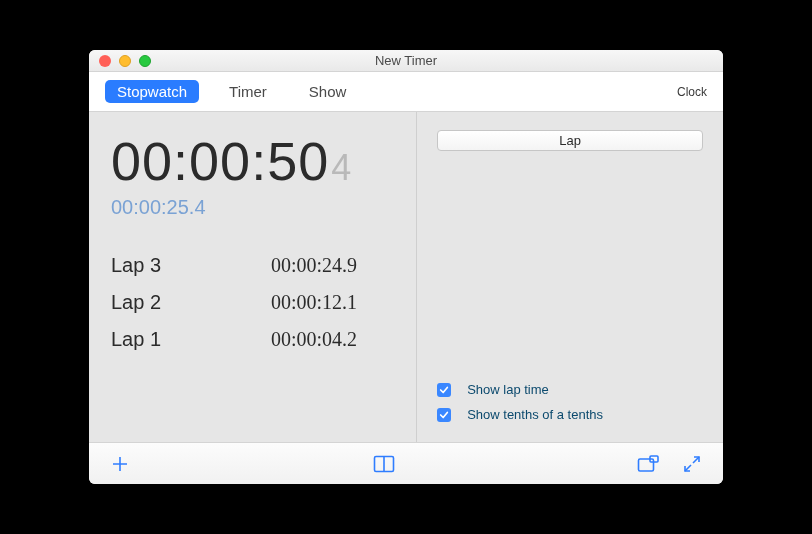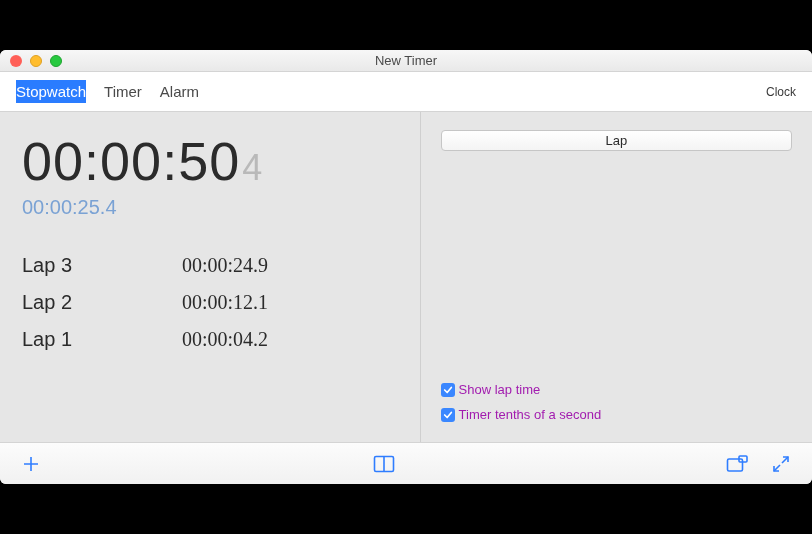--- a/index.html
+++ b/index.html
@@ -6,21 +6,21 @@
   body {
     font-family: -apple-system, "Helvetica Neue", Helvetica, Arial, sans-serif;
     background: #000;
     width: 812px;
     height: 534px;
     display: flex;
     align-items: center;
     justify-content: center;
   }
   .window {
-    width: 812px;
+    width: 634px;
     background: #eeeeee;
     border-radius: 6px;
     box-shadow: 0 20px 50px rgba(0,0,0,0.45);
     overflow: hidden;
   }
   .titlebar {
     height: 22px;
     background: linear-gradient(#f7f7f7,#e9e9e9);
     border-bottom: 1px solid #d4d4d4;
     display: flex;
@@ -52,22 +52,22 @@
     align-items:center;
   }
   .seg {
     display:flex;
     gap: 18px;
     align-items:center;
   }
   .seg-item {
     font-size:15px;
     color:#4a4a4a;
-    padding:3px 0;
-    border-radius:0;
+    padding:3px 12px;
+    border-radius:5px;
     cursor:pointer;
   }
   .seg-item.active {
     background:#2a7cff;
     color:#fff;
   }
   .toolbar-spacer { flex:1; }
   .toolbar-right {
     font-size:12px;
     color:#3a3a3a;
@@ -147,23 +147,23 @@
     color:#fff;
   }
   .checks {
     margin-top:auto;
     padding-bottom:6px;
   }
   .check {
     display:flex;
     align-items:center;
     font-size:13px;
-    color:#a21caf;
+    color:#0c4a6e;
     margin-top:10px;
-    gap:4px;
+    gap:16px;
     cursor:pointer;
   }
   .cbox {
     width:14px;height:14px;
     border-radius:3px;
     background:#3a87ff;
     display:flex;align-items:center;justify-content:center;
   }
   .cbox svg { width:10px;height:10px; display:block; }
 
@@ -197,21 +197,21 @@
       <div class="tl tl-min"></div>
       <div class="tl tl-max"></div>
     </div>
     <div class="titlebar-title">New Timer</div>
   </div>
 
   <div class="toolbar">
     <div class="seg">
       <div class="seg-item active">Stopwatch</div>
       <div class="seg-item">Timer</div>
-      <div class="seg-item">Alarm</div>
+      <div class="seg-item">Show</div>
     </div>
     <div class="toolbar-spacer"></div>
     <div class="toolbar-right">Clock</div>
   </div>
 
   <div class="content">
 
     <div class="left">
       <div class="time-row">
         <div class="main-time">00:00:50</div>
@@ -248,21 +248,21 @@
               </svg>
           </div>
           <span>Show lap time</span>
         </div>
         <div class="check">
           <div class="cbox">
             <svg viewBox="0 0 12 12">
                 <path d="M2 6 L5 9 L10 3" stroke="#fff" stroke-width="2" fill="none" stroke-linecap="round" stroke-linejoin="round"></path>
               </svg>
           </div>
-          <span>Timer tenths of a second</span>
+          <span>Show tenths of a tenths</span>
         </div>
       </div>
     </div>
   </div>
 
   <div class="footer">
     <div class="icon-btn">
       <svg width="20" height="20" viewBox="0 0 20 20">
           <line x1="10" y1="3" x2="10" y2="17"></line>
           <line x1="3" y1="10" x2="17" y2="10"></line>

